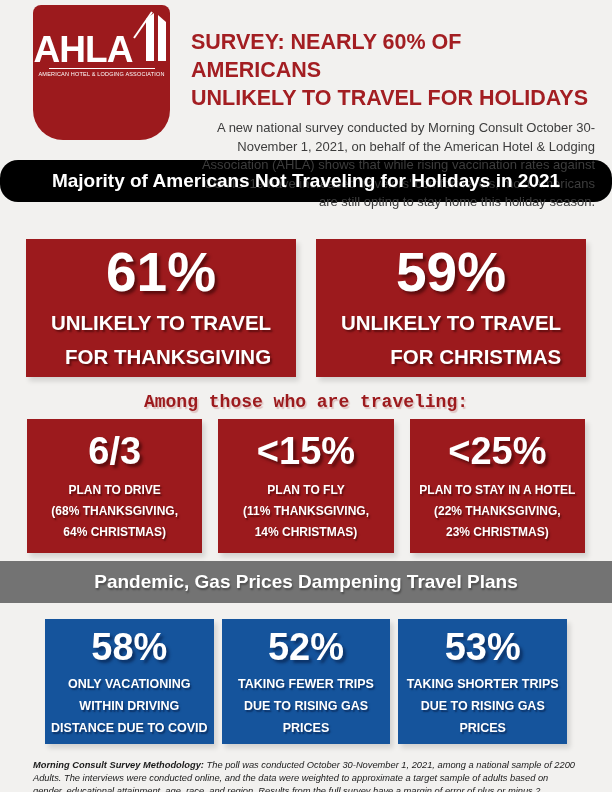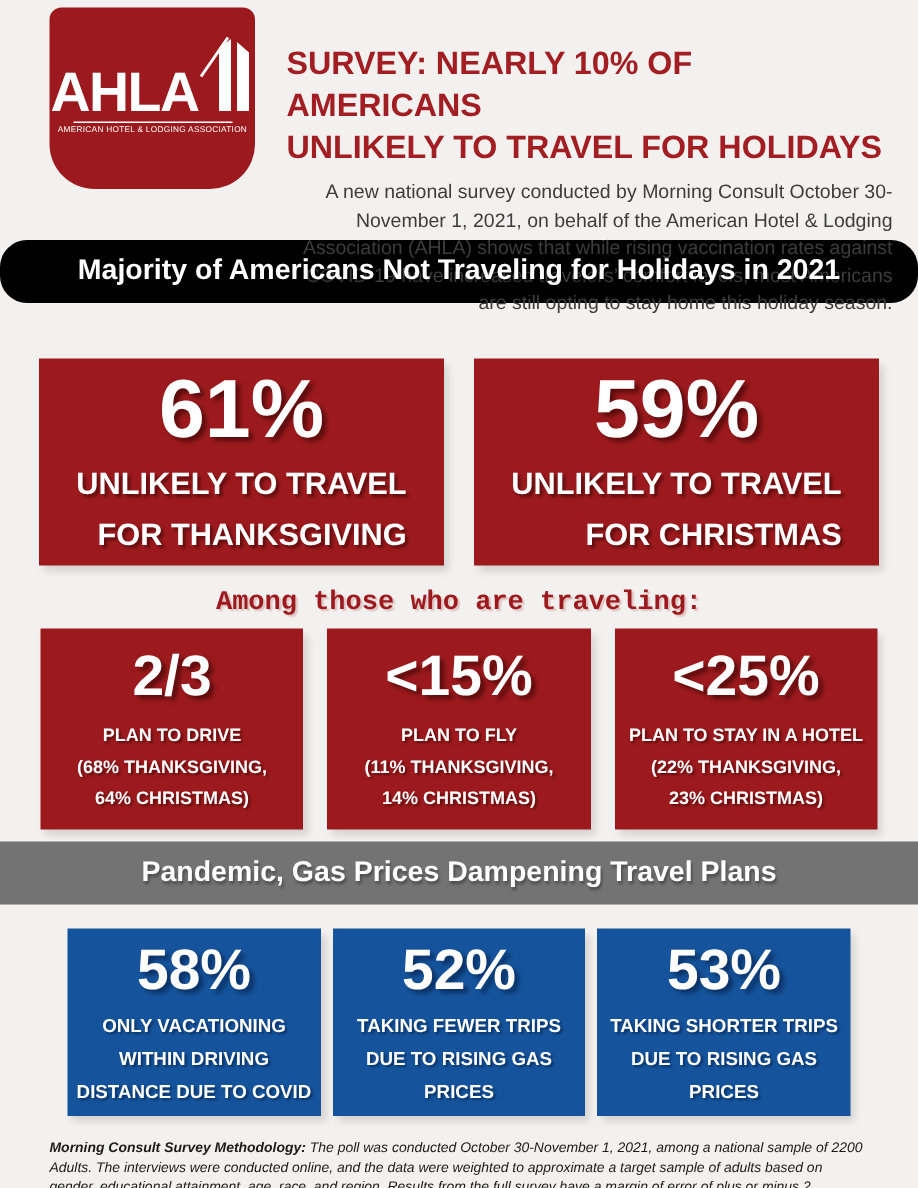--- a/index.html
+++ b/index.html
@@ -3,23 +3,23 @@
 <meta charset="utf-8">
 <style>
   html,body { margin:0; padding:0; }
   .page {
     width:612px; height:792px; background:#F2F1EF; overflow:hidden;
     font-family:"Liberation Sans", sans-serif; position:relative;
   }
   
   .header { display:flex; align-items:flex-start; padding:5px 16px 0 33px; height:160px; box-sizing:border-box; }
   .logo {
-    width:137px; height:121px; background:#9C1A1D; flex:none;
+    width:137px; height:135px; background:#9C1A1D; flex:none;
     border-radius:8px 8px 30px 30px; color:#fff;
-    display:flex; flex-direction:column; align-items:center; justify-content:center;
+    display:flex; flex-direction:column; align-items:center; justify-content:flex-start;
     padding-bottom:24px; box-sizing:border-box;
   }
   .logo-row { display:flex; align-items:flex-end; gap:1px; }
   .logo-acronym { font-size:37px; font-weight:bold; line-height:0.82; letter-spacing:-1px; }
   .logo-icon svg { display:block; }
   .logo-divider { width:106px; height:1px; background:#fff; margin:3px 0 2px; }
   .logo-fullname { font-size:6px; letter-spacing:0.2px; white-space:nowrap; transform:scale(0.92); }
   .header-text { padding:23px 0 0 21px; }
   .title { color:#A31E22; font-weight:bold; font-size:21.5px; line-height:28px; }
   .intro { color:#3D3D3D; font-size:13px; line-height:18.6px; margin-top:7px; max-width:404px;text-align:right; }
@@ -78,21 +78,21 @@
             <polygon points="13,14 21,8 21,56 13,56" fill="#ffffff"></polygon>
             <polygon points="25,10 33,17 33,56 25,56" fill="#ffffff"></polygon>
           </svg>
         </span>
       </div>
       <div class="logo-divider"></div>
       <div class="logo-fullname">AMERICAN HOTEL &amp; LODGING ASSOCIATION</div>
     </div>
     <div class="header-text">
       <div class="title">
-        <div>SURVEY: NEARLY 10% OF AMERICANS</div>
+        <div>SURVEY: NEARLY 60% OF AMERICANS</div>
         <div>UNLIKELY TO TRAVEL FOR HOLIDAYS</div>
       </div>
       <div class="intro">A new national survey conducted by Morning Consult October 30-November 1, 2021, on behalf of the American Hotel &amp; Lodging Association (AHLA) shows that while rising vaccination rates against COVID-19 have increased travelers’ comfort levels, most Americans are still opting to stay home this holiday season.</div>
     </div>
   </div>
 
   <div class="banner red">Majority of Americans Not Traveling for Holidays in 2021</div>
 
   <div class="row row-big">
     <div class="stat-box red box-big">
@@ -108,21 +108,21 @@
         <div>UNLIKELY TO TRAVEL</div>
         <div>FOR CHRISTMAS</div>
       </div>
     </div>
   </div>
 
   <div class="mid-heading">Among those who are traveling:</div>
 
   <div class="row row-mid">
     <div class="stat-box red box-mid">
-      <div class="val-mid">2/3</div>
+      <div class="val-mid">6/3</div>
       <div class="lbl-mid">
         <div>PLAN TO DRIVE</div>
         <div>(68% THANKSGIVING,</div>
         <div>64% CHRISTMAS)</div>
       </div>
     </div>
     <div class="stat-box red box-mid">
       <div class="val-mid">&lt;15%</div>
       <div class="lbl-mid">
         <div>PLAN TO FLY</div>

